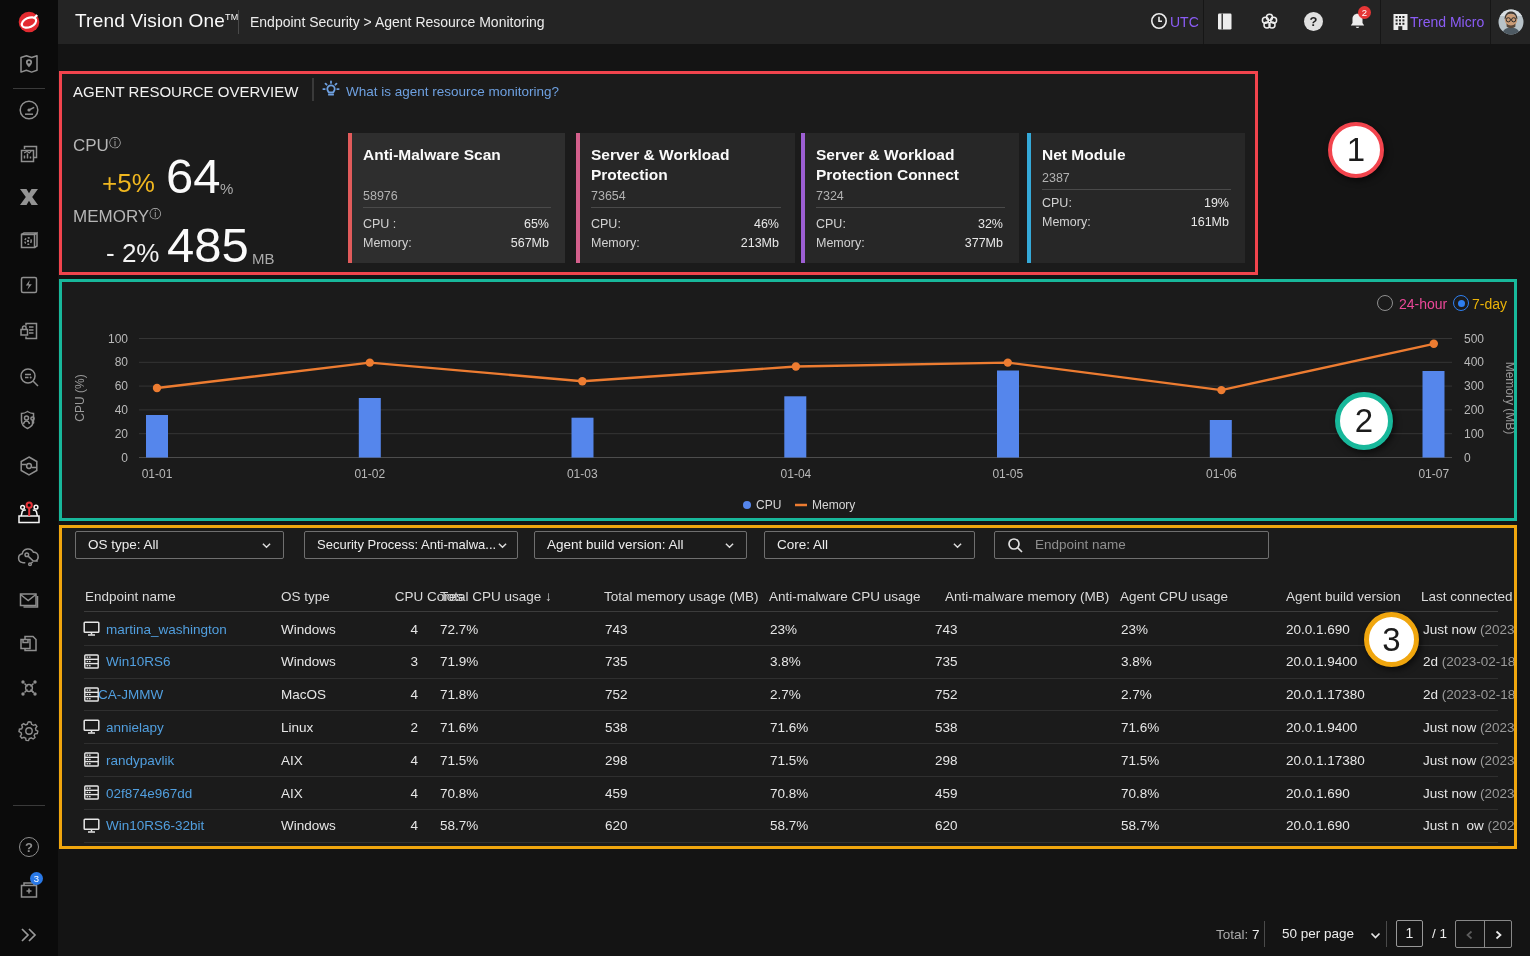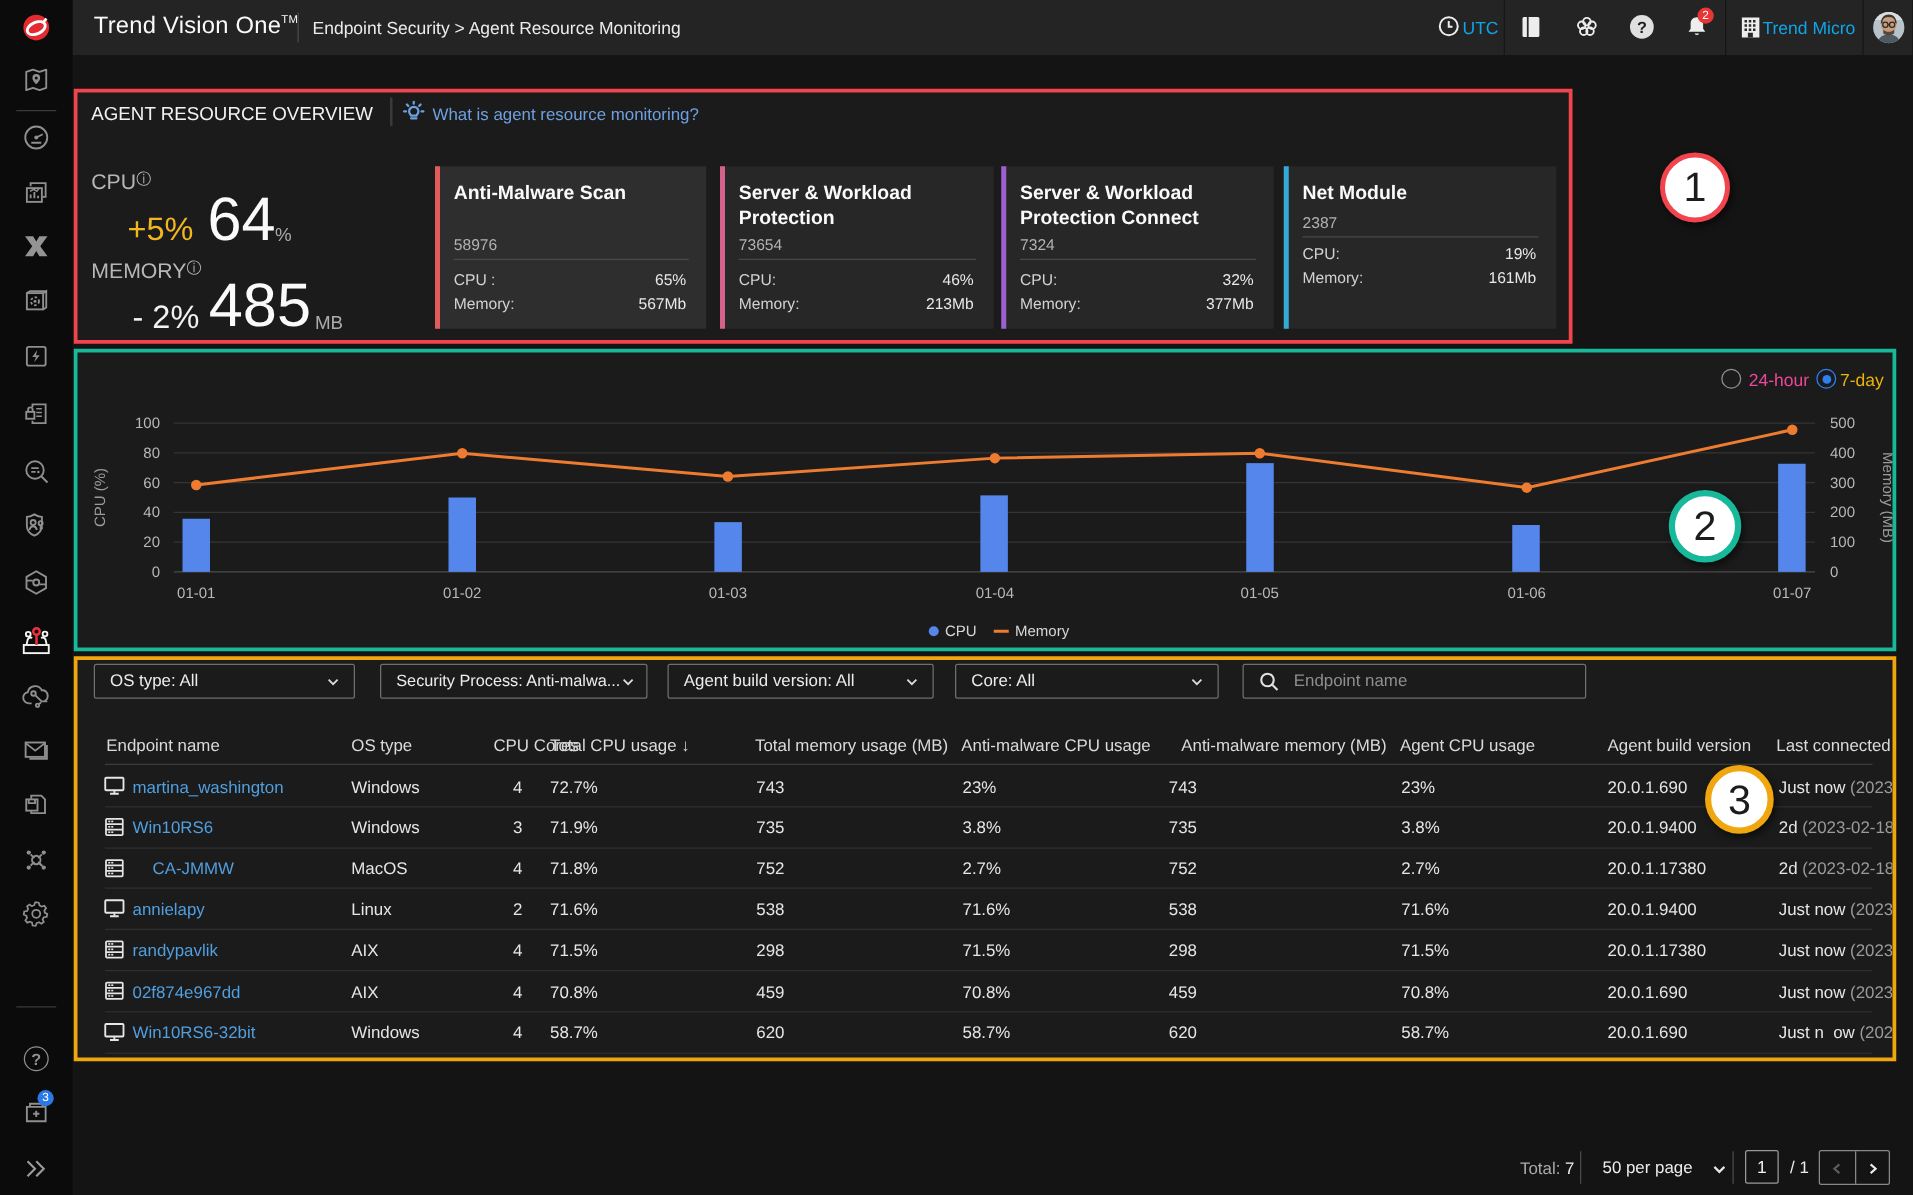--- a/index.html
+++ b/index.html
@@ -10,21 +10,21 @@
   #sidebar { position:absolute; left:0; top:0; width:58px; height:956px; background:#0b0b0b; z-index:5; }
   .sicon { position:absolute; left:50%; transform:translate(-50%,-50%); }
   .sdiv { position:absolute; left:13px; width:32px; height:1px; background:#3a3a3a; }
 
   
   #topbar { position:absolute; left:58px; top:0; width:1472px; height:44px; background:#242424; z-index:4; }
   #brand { position:absolute; left:17px; top:10px; font-size:19px; color:#fafafa; letter-spacing:0.2px;}
   #brand sup { font-size:9px; }
   .tbdiv { position:absolute; top:10px; width:1px; height:24px; background:#4a4a4a; }
   #crumb { position:absolute; left:192px; top:14px; font-size:14px; color:#ececec; }
-  .tbtxt { color:#0ea5e9; font-size:15px; }
+  .tbtxt { color:#8b5cf6; font-size:15px; }
 
   
   #sec1 { position:absolute; left:59px; top:71px; width:1199px; height:204px; border:3px solid #f2444d; background:#1b1b1b; }
   #sec2 { position:absolute; left:59px; top:279px; width:1458px; height:242px; border:3px solid #18b89b; background:#1b1b1b; }
   #sec3 { position:absolute; left:59px; top:525px; width:1458px; height:324px; border:3px solid #f0a60e; background:#1b1b1b; }
 
   
   .h1t { position:absolute; left:11px; top:9px; font-size:15px; letter-spacing:0px; color:#f2f2f2; }
   .cards { position:absolute; top:59px; height:130px; background:#272727; border-left:4px solid; }
   .ctitle { position:absolute; left:11px; top:12px; font-size:15.5px; font-weight:bold; color:#fafafa; line-height:20px; }
@@ -462,21 +462,21 @@
   <div class="td" style="left:219px; top:126.3px;">Windows</div>
   <div class="td" style="left:284px; top:126.3px; width:72px; text-align:right;">3</div>
   <div class="td" style="left:378px; top:126.3px;">71.9%</div>
   <div class="td" style="left:543px; top:126.3px;">735</div>
   <div class="td" style="left:708px; top:126.3px;">3.8%</div>
   <div class="td" style="left:873px; top:126.3px;">735</div>
   <div class="td" style="left:1059px; top:126.3px;">3.8%</div>
   <div class="td" style="left:1224px; top:126.3px;">20.0.1.9400</div>
   <div class="td" style="left:1361px; top:126.3px; width:91px; overflow:hidden; white-space:nowrap;">2d <span class="gray">(2023-02-18</span></div>
   <div class="rowline" style="left:22px; top:149.6px;"></div>
-  <div class="td tlink" style="left:60px; top:159.1px;">CA-JMMW</div>
+  <div class="td tlink" style="left:36px; top:159.1px;">CA-JMMW</div>
     <svg class="abs" style="left:21px; top:157.6px;" width="17" height="17" viewBox="0 0 17 17">
       <g stroke="#e6e6e6" stroke-width="1.4" fill="none">
         <rect x="1.8" y="2" width="13.4" height="13" rx="0.8"></rect>
         <line x1="1.8" y1="6.3" x2="15.2" y2="6.3"></line>
         <line x1="1.8" y1="10.6" x2="15.2" y2="10.6"></line>
       </g>
       <g fill="#e6e6e6">
         <rect x="3.6" y="3.5" width="1.6" height="1.3"></rect>
         <rect x="6" y="3.5" width="1.6" height="1.3"></rect>
         <rect x="3.6" y="7.8" width="1.6" height="1.3"></rect>

